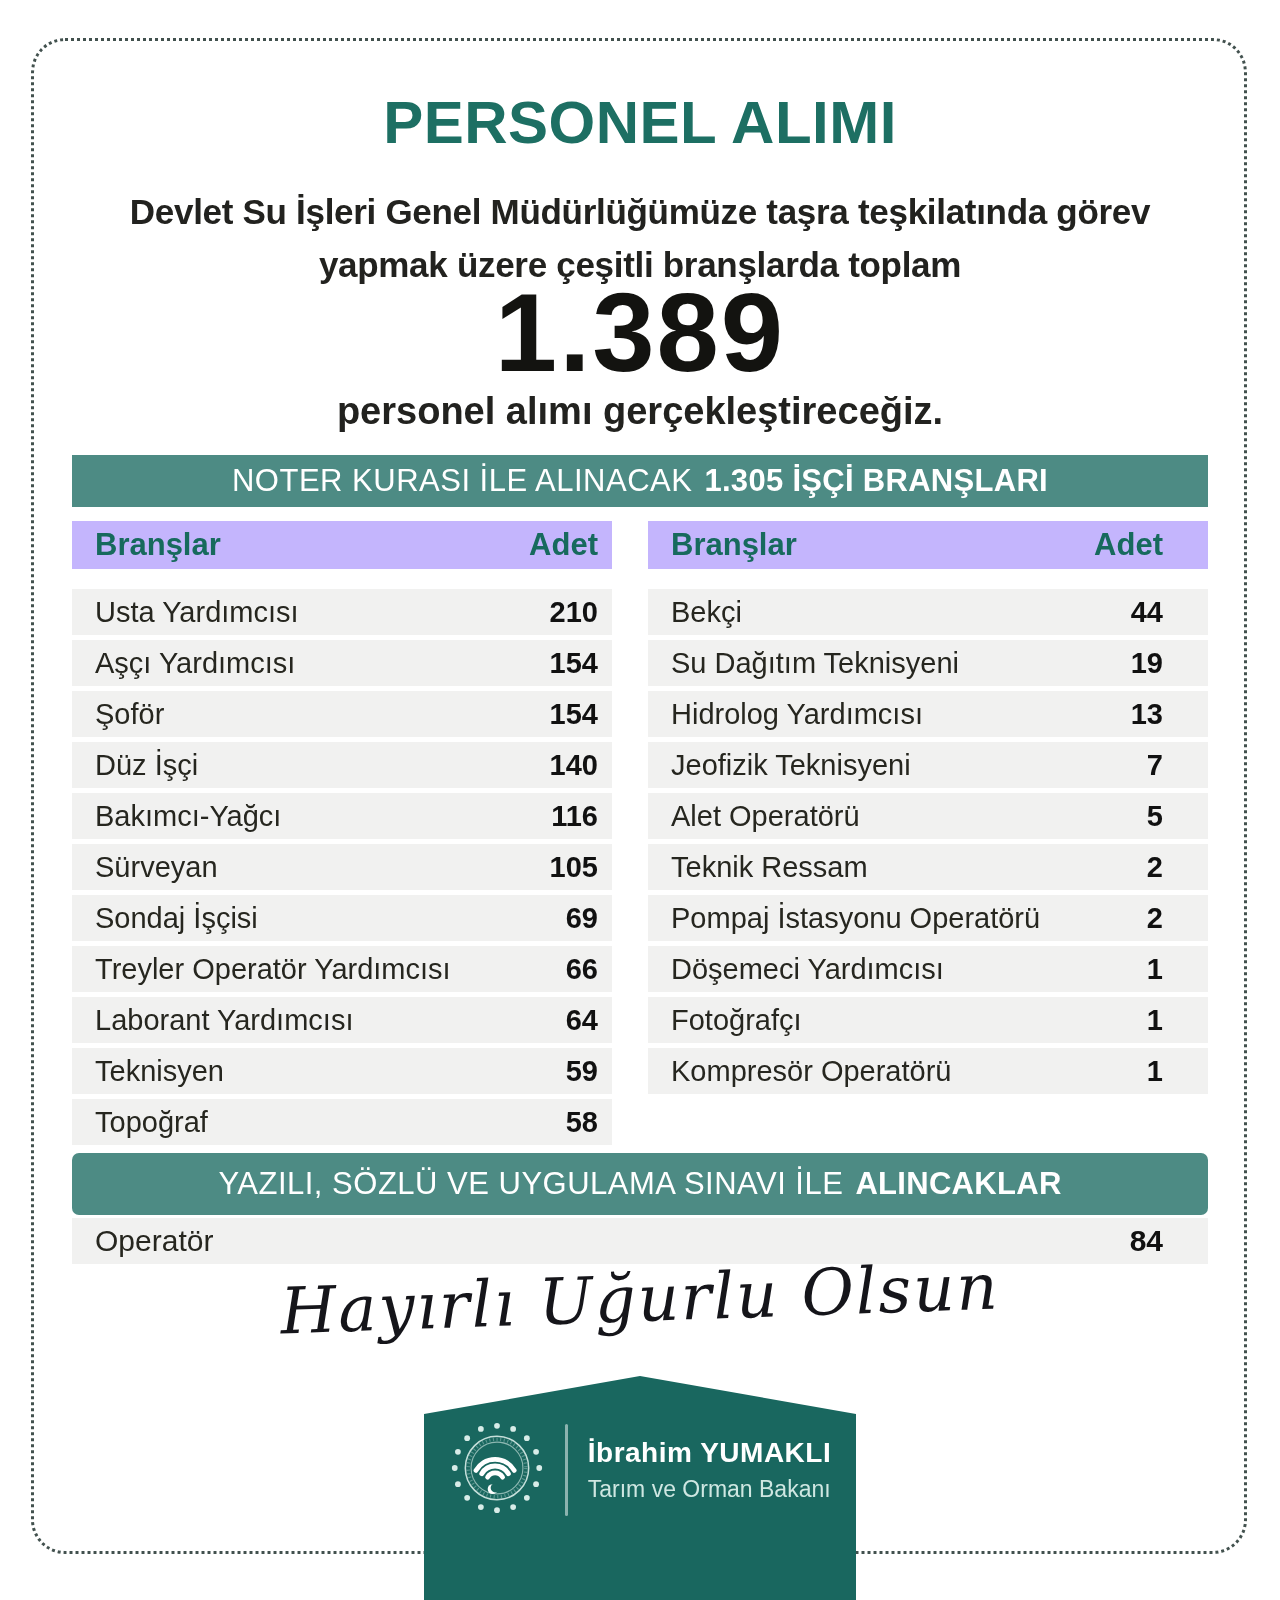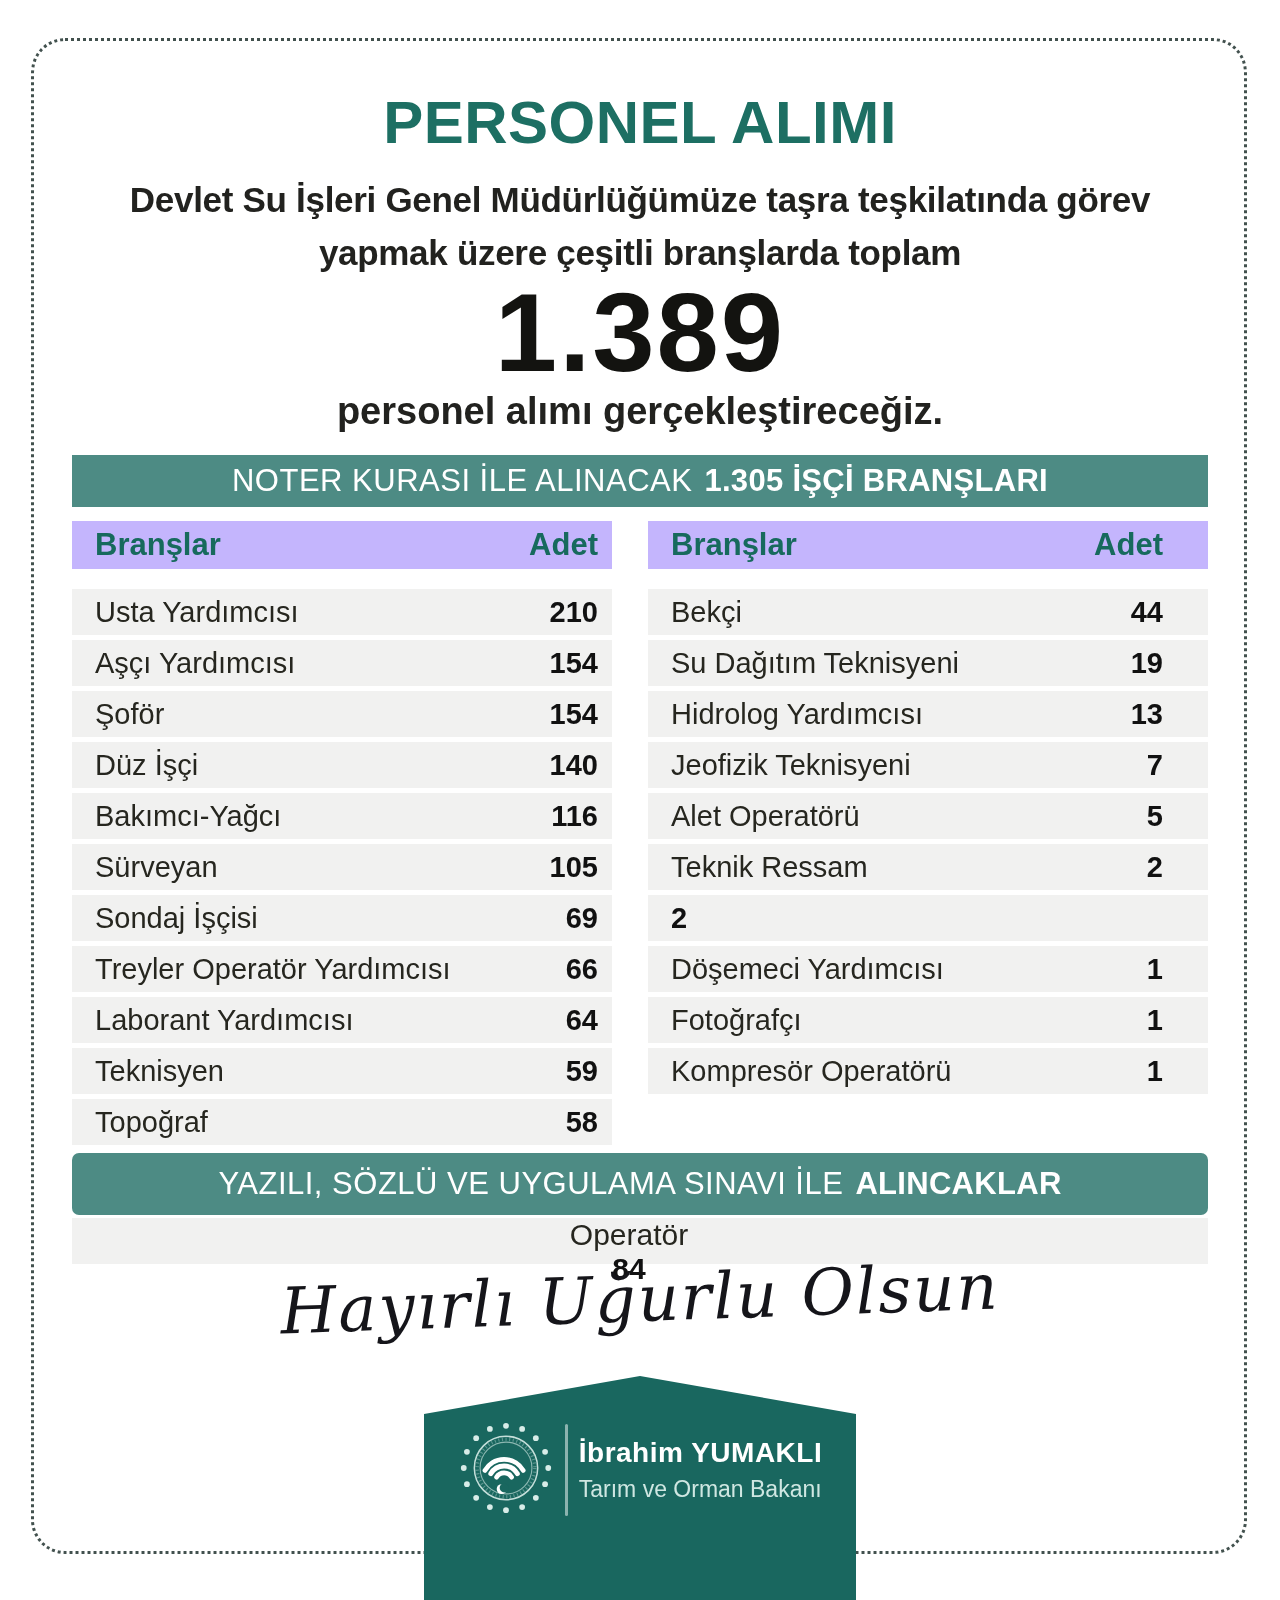--- a/index.html
+++ b/index.html
@@ -79,21 +79,21 @@
   }
   .col-right .row { padding-right:45px; }
   .row .branch { color:#26261f; }
   .row .count  { color:#111111; font-weight:800;text-align:right; }
 
   .exam-row {
     position:absolute; left:72px; top:1218px; width:1136px;
     height:46px; background:#f1f1f0;
     display:flex; justify-content:space-between; align-items:center;
     padding:0 45px 0 23px; box-sizing:border-box;
-    font-size:30px; z-index:2;flex-direction:column;
+    font-size:30px; z-index:2;
   }
   .exam-row .branch { color:#26261f; }
   .exam-row .count  { color:#111111; font-weight:800; }
 
   .signature {
     position:absolute; top:1262px; left:0; width:100%;
     text-align:center;
     font-family:"DejaVu Serif", serif;
     font-style:italic;
     font-size:64px; color:#15151a;
@@ -103,21 +103,21 @@
   }
   .badge {
     position:absolute; left:424px; top:1376px;
     width:432px; height:224px;
     background:#19675f;
     clip-path:polygon(0 17%, 50% 0, 100% 17%, 100% 100%, 0 100%);
     z-index:3;
     display:flex; justify-content:center;
   }
   .badge-inner {
-    display:flex; align-items:center; gap:11px;
+    display:flex; align-items:center; gap:20px;
     margin-top:44px; height:100px;
   }
   .badge-sep {
     width:3px; height:92px;
     background:rgba(255,255,255,0.5);
     border-radius:2px;
   }
   .minister-name {
     font-size:28px; font-weight:800; color:#ffffff; letter-spacing:0.5px;
   }
@@ -126,21 +126,21 @@
   }
 </style>
 </head>
 <body>
 
 <div class="frame"></div>
 
 <div class="title">PERSONEL ALIMI</div>
 
 <div class="intro">
-  <span style="display:block;">Devlet Su İşleri Genel Müdürlüğümüze taşra teşkilatında görev</span>
+  <span style="display:block;margin-top:12px;">Devlet Su İşleri Genel Müdürlüğümüze taşra teşkilatında görev</span>
   <span style="display:block;">yapmak üzere çeşitli branşlarda toplam</span>
 </div>
 
 <div class="big-number">1.389</div>
 
 <div class="tagline">personel alımı gerçekleştireceğiz.</div>
 
 <div class="banner banner-lottery">
   <span class="light">NOTER KURASI İLE ALINACAK</span>
   <span class="strong">1.305 İŞÇİ BRANŞLARI</span>
@@ -223,20 +223,21 @@
       </div>
       <div class="row">
         <span class="branch">Alet Operatörü</span>
         <span class="count">5</span>
       </div>
       <div class="row">
         <span class="branch">Teknik Ressam</span>
         <span class="count">2</span>
       </div>
       <div class="row">
+        <span class="branch">Pompaj İstasyonu Operatörü</span>
         <span class="count">2</span>
       </div>
       <div class="row">
         <span class="branch">Döşemeci Yardımcısı</span>
         <span class="count">1</span>
       </div>
       <div class="row">
         <span class="branch">Fotoğrafçı</span>
         <span class="count">1</span>
       </div>

